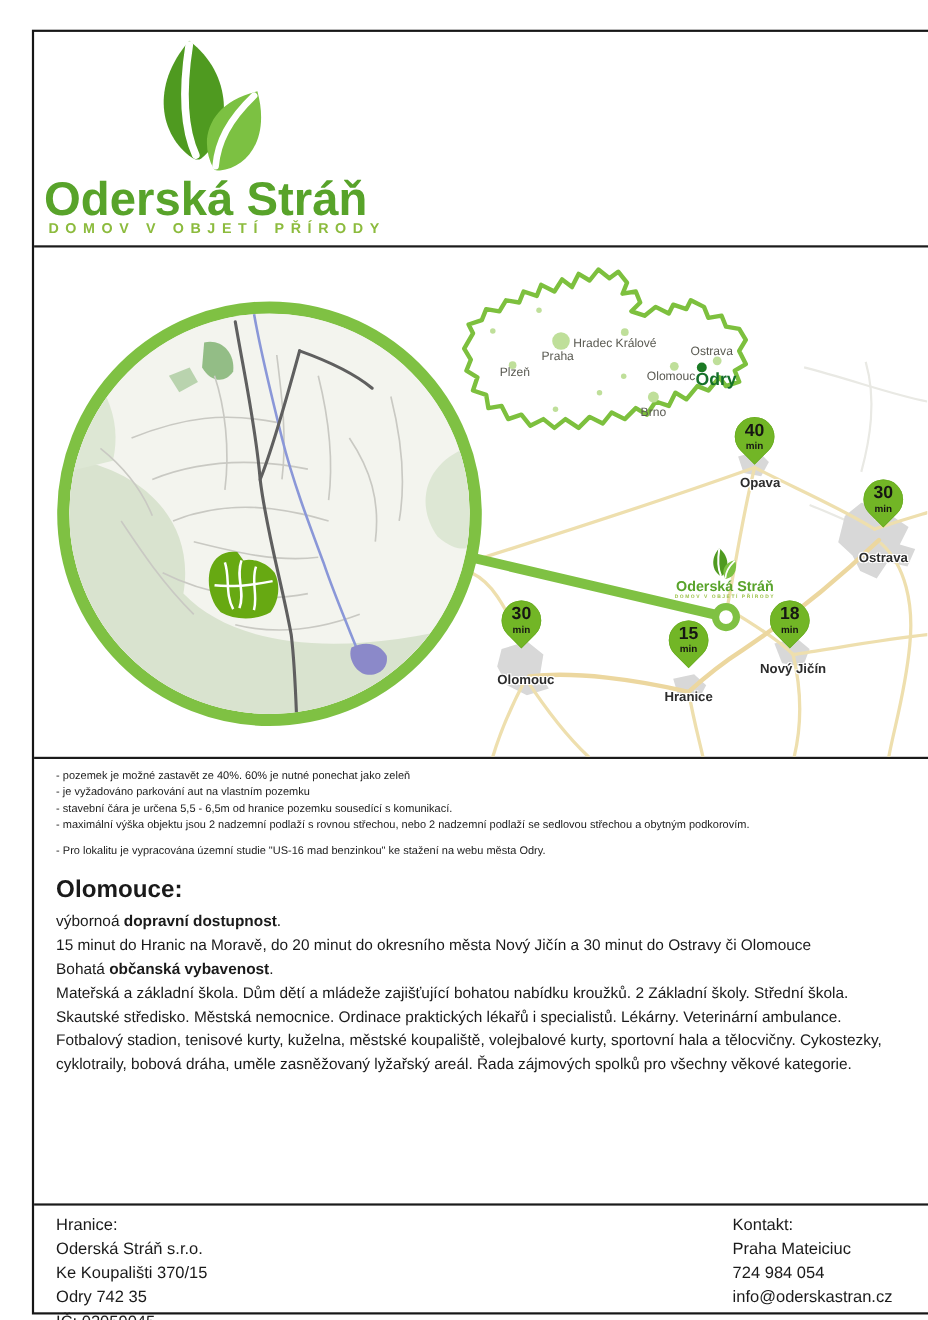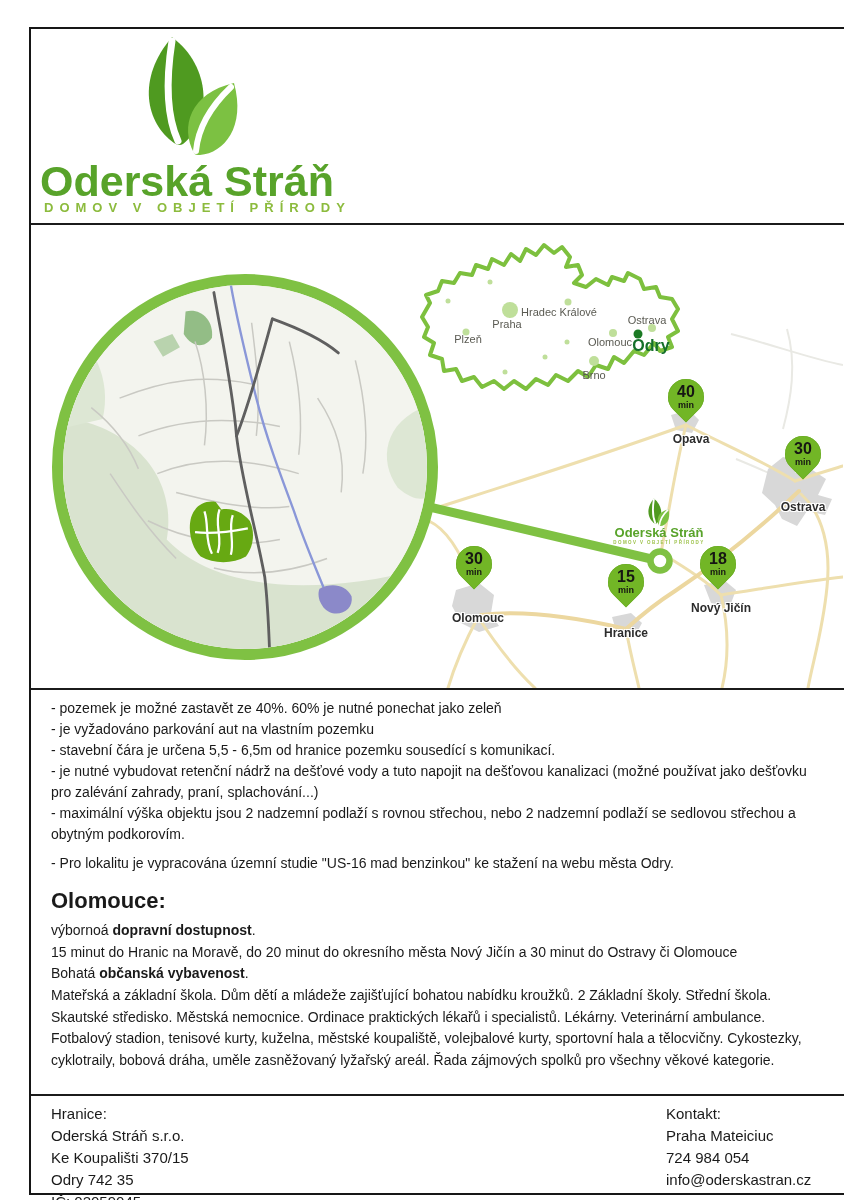--- a/index.html
+++ b/index.html
@@ -31,21 +31,21 @@
             white-space:nowrap;text-shadow:-1px -1px 0 #fff,1px -1px 0 #fff,-1px 1px 0 #fff,1px 1px 0 #fff;}
 
   .tm-logo{position:absolute;left:558px;top:497px;width:140px;text-align:center;z-index:3;}
   .tm-logo-title{font-size:13px;font-weight:700;color:#58a32a;line-height:1;}
   .tm-logo-sub{font-size:4.5px;font-weight:700;color:#9dc24b;letter-spacing:1.4px;margin-top:1px;}
   .tm-leaf{position:absolute;left:612px;top:468px;z-index:3;}
 
   
   .mid{position:absolute;left:0;top:661px;width:100%;height:404px;box-sizing:border-box;padding:8px 20px 0 20px;}
   .h1{font-size:22px;font-weight:700;margin:2px 0 7px 0;}
-  .reg-item{font-size:14px;line-height:1.5;}
+  .reg-item{font-size:10px;line-height:1.5;}
   .reg-item.gap{margin-top:8px;}
   .h2{font-size:22px;font-weight:700;margin:14px 0 6px 0;}
   .lok{font-size:14px;line-height:1.55;}
   .b{font-weight:700;}
 
   
   .footer{position:absolute;left:0;top:1067px;width:100%;height:93px;font-size:15px;line-height:22px;}
   .f-left{position:absolute;left:20px;top:7px;}
   .f-right{position:absolute;left:635px;top:7px;}
 </style>
@@ -227,21 +227,20 @@
     </div>
     <div class="pin-city" style="left:690px;top:579px">Nový Jičín</div>
   </div>
 
   <div class="hdiv" style="top:659px"></div>
 
   <div class="mid">
     <div class="reg-item">- pozemek je možné zastavět ze 40%. 60% je nutné ponechat jako zeleň</div>
     <div class="reg-item">- je vyžadováno parkování aut na vlastním pozemku</div>
     <div class="reg-item">- stavební čára je určena 5,5 - 6,5m od hranice pozemku sousedící s komunikací.</div>
-    <div class="reg-item">- je nutné vybudovat retenční nádrž na dešťové vody a tuto napojit na dešťovou kanalizaci (možné používat jako dešťovku pro zalévání zahrady, praní, splachování...)</div>
     <div class="reg-item">- maximální výška objektu jsou 2 nadzemní podlaží s rovnou střechou, nebo 2 nadzemní podlaží se sedlovou střechou a obytným podkorovím.</div>
     <div class="reg-item gap">- Pro lokalitu je vypracována územní studie "US-16 mad benzinkou" ke stažení na webu města Odry.</div>
 
     <div class="h2">Olomouce:</div>
     <div class="lok">
       <span>výbornoá </span><span class="b">dopravní dostupnost</span><span>.</span><br>
       <span>15 minut do Hranic na Moravě, do 20 minut do okresního města Nový Jičín a 30 minut do Ostravy či Olomouce</span><br>
       <span>Bohatá </span><span class="b">občanská vybavenost</span><span>.</span><br>
       <span>Mateřská a základní škola. Dům dětí a mládeže zajišťující bohatou nabídku kroužků. 2 Základní školy. Střední škola. Skautské středisko. Městská nemocnice. Ordinace praktických lékařů i specialistů. Lékárny. Veterinární ambulance. Fotbalový stadion, tenisové kurty, kuželna, městské koupaliště, volejbalové kurty, sportovní hala a tělocvičny. Cykostezky, cyklotraily, bobová dráha, uměle zasněžovaný lyžařský areál. Řada zájmových spolků pro všechny věkové kategorie.</span>
     </div>

